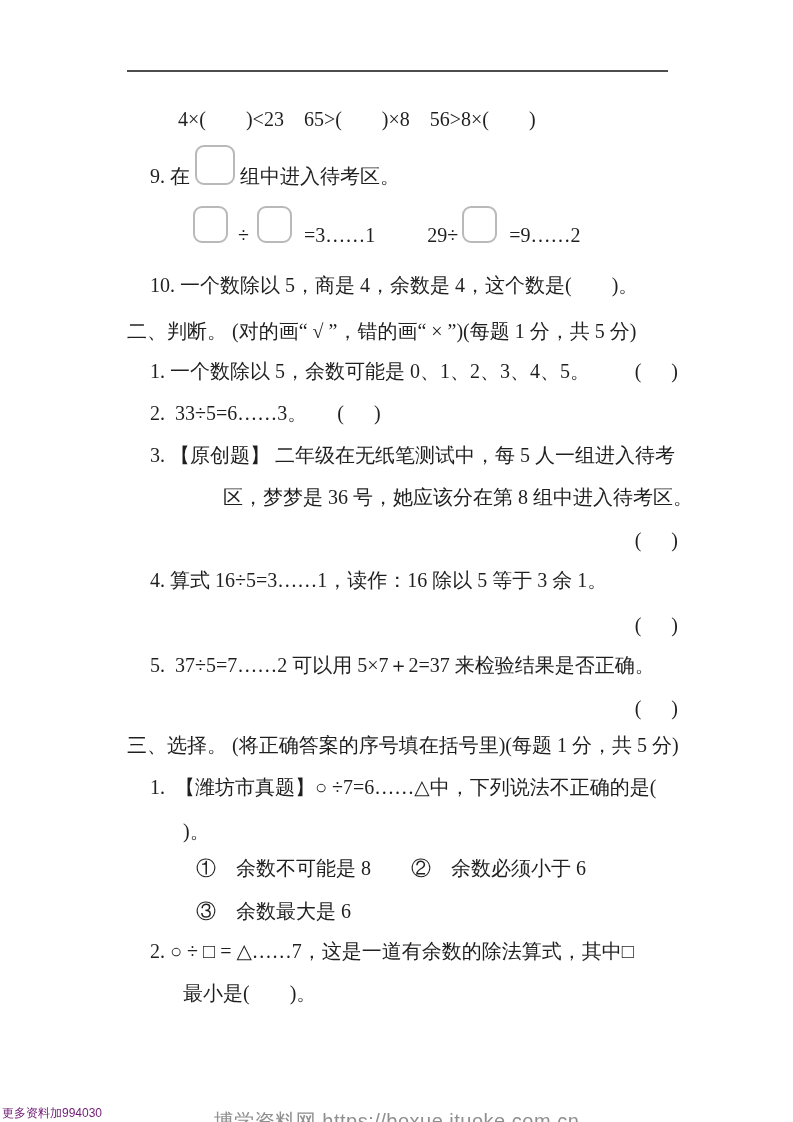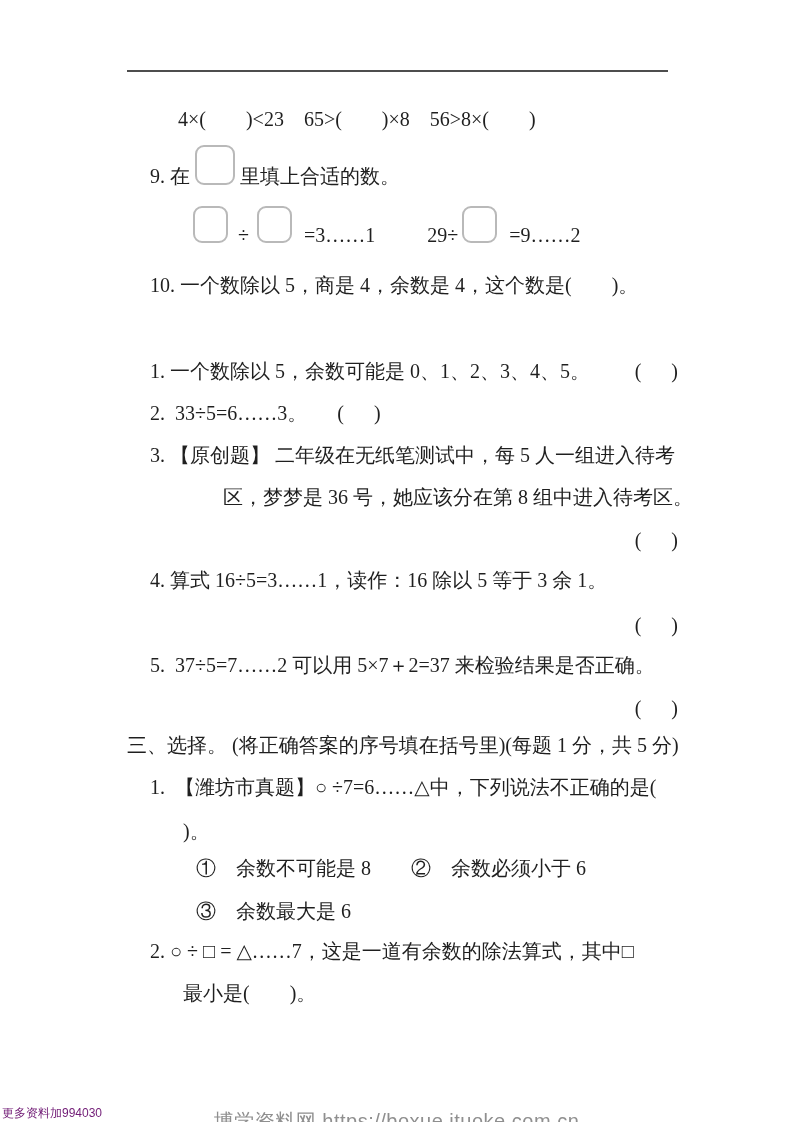--- a/index.html
+++ b/index.html
@@ -30,35 +30,36 @@
 
 <div class="page">
 
   <div class="rule"></div>
 
   <div class="line" style="left:178px; top:106px;">4×(        )&lt;23    65&gt;(        )×8    56&gt;8×(        )</div>
 
   <div class="row" style="left:150px; top:145px;">
     <span class="txt">9. 在 </span>
     <span class="abox"></span>
-    <span class="txt"> 里填上合适的数。</span>
+    <span class="txt"> 组中进入待考区。</span>
   </div>
 
   <div class="row" style="left:193px; top:206px;">
     <span class="abox sm"></span>
     <span class="eqt gap-div">÷</span>
     <span class="abox sm"></span>
     <span class="eqt ml12">=3……1</span>
     <span class="eqt ml52">29÷</span>
     <span class="abox sm ml4"></span>
     <span class="eqt ml12">=9……2</span>
   </div>
 
   <div class="line" style="left:150px; top:272px;">10. 一个数除以 5，商是 4，余数是 4，这个数是(        )。</div>
 
+  <div class="line" style="left:127px; top:318px;">二、判断。 (对的画“ √ ”，错的画“ × ”)(每题 1 分，共 5 分)</div>
 
   <div class="between" style="top:358px;">
     <span>1. 一个数除以 5，余数可能是 0、1、2、3、4、5。</span>
     <span>(      )</span>
   </div>
 
   <div class="line" style="left:150px; top:400px;">2.  33÷5=6……3。      (      )</div>
 
   <div class="line" style="left:150px; top:442px;">3. 【原创题】 二年级在无纸笔测试中，每 5 人一组进入待考</div>
   <div class="line" style="left:183px; top:484px;margin-left:40px;">区，梦梦是 36 号，她应该分在第 8 组中进入待考区。</div>

